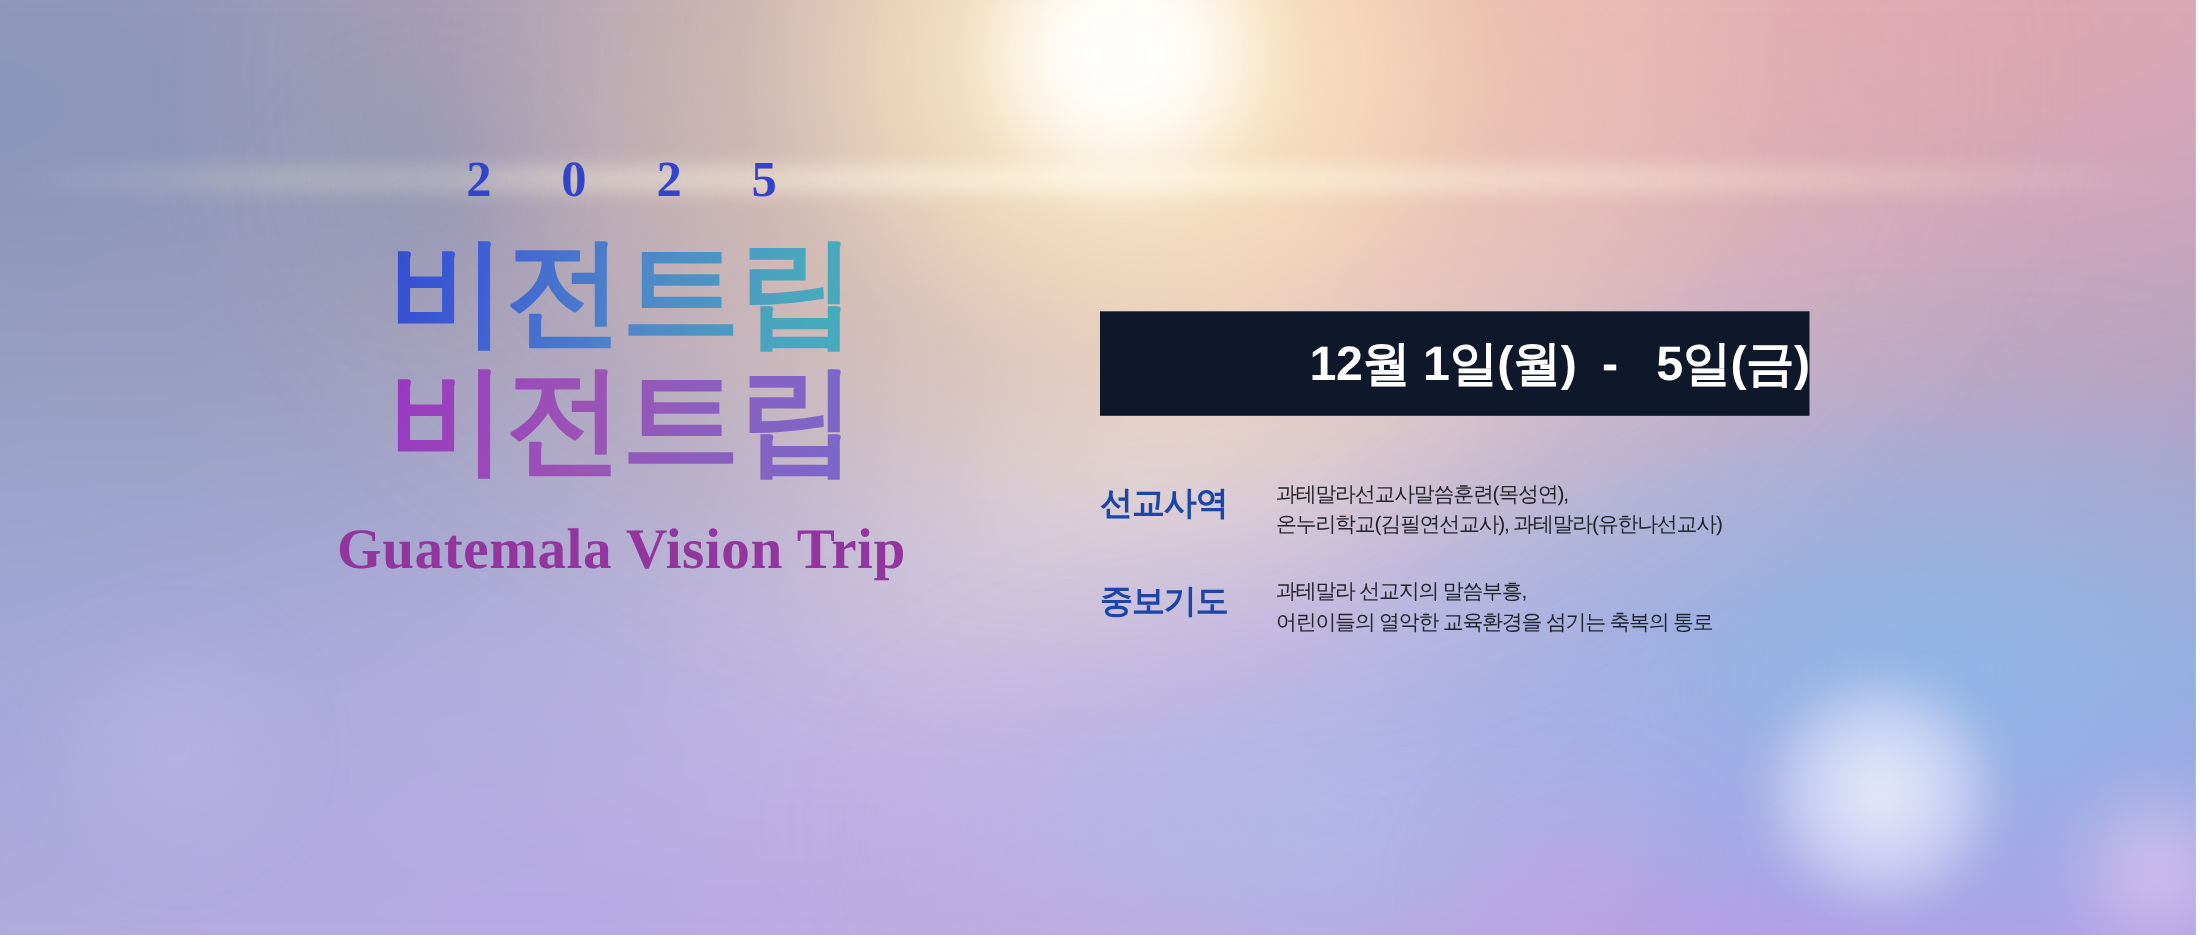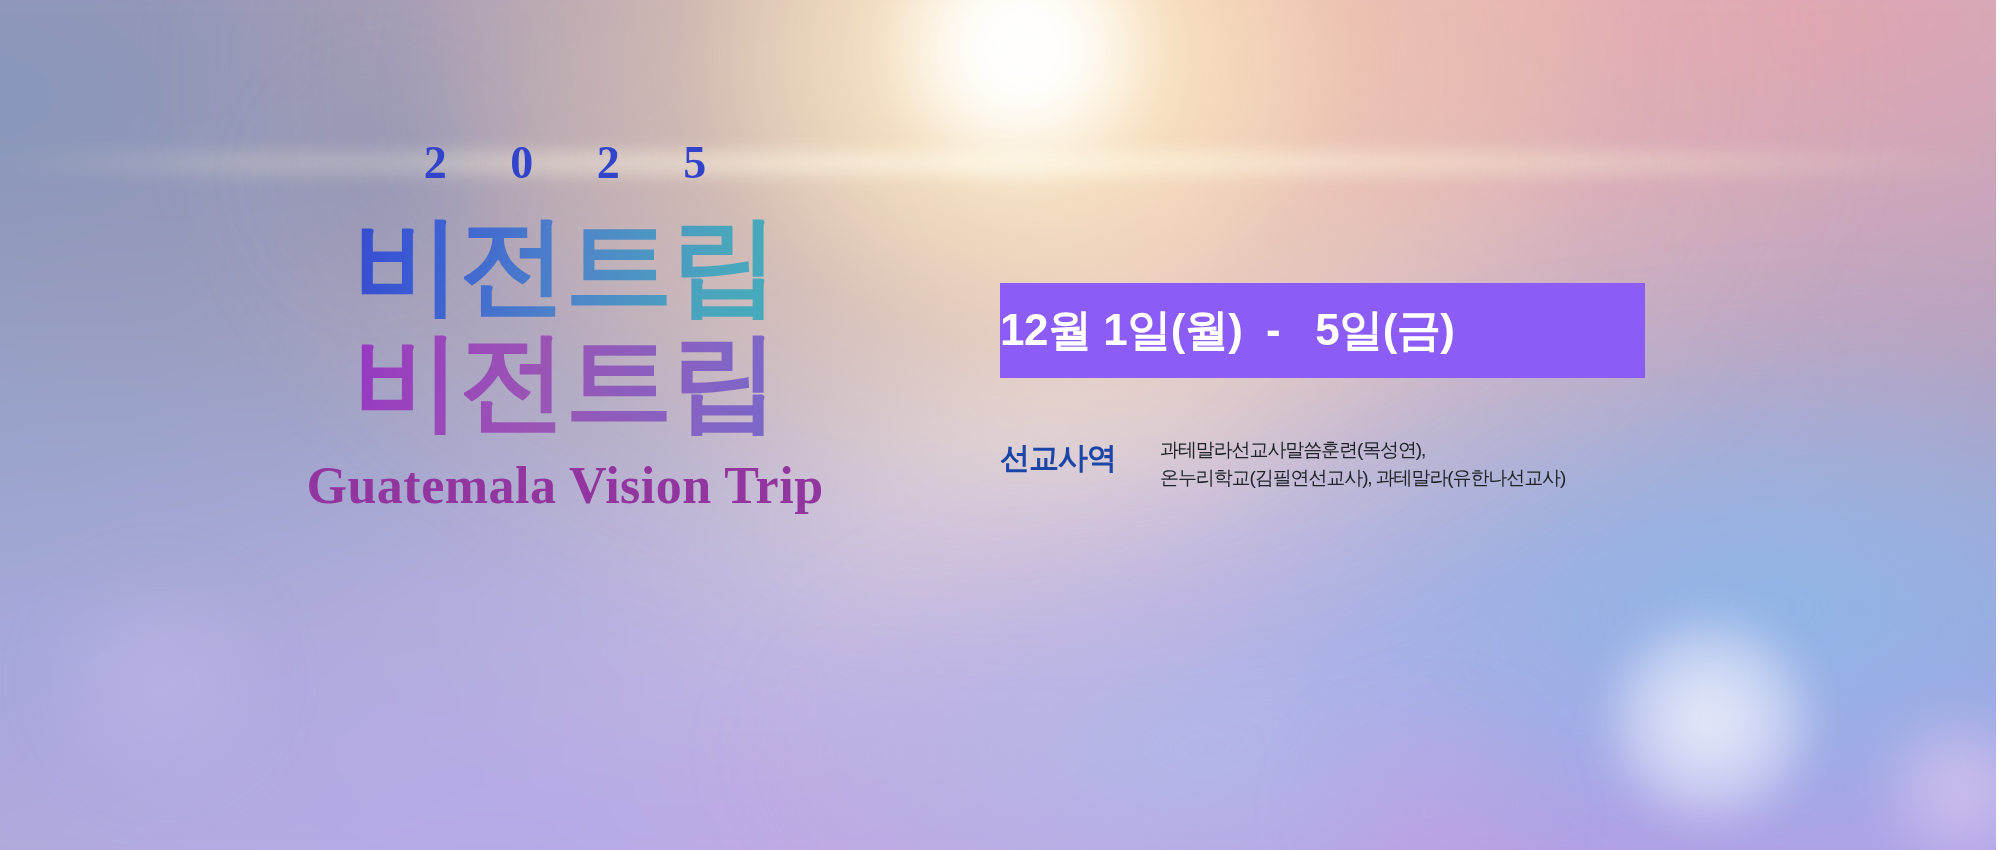--- a/index.html
+++ b/index.html
@@ -141,37 +141,37 @@
     color: transparent;
     -webkit-text-fill-color: transparent;
     margin-top: 2px;
   }
   #subtitle-en {
     font-family: "Liberation Serif", "DejaVu Serif", serif;
     font-weight: bold;
     font-size: 52px;
     letter-spacing: 0.5px;
     color: #93359f;
-    margin-top: 18px;
+    margin-top: 32px;
     line-height: 1.1;
   }
 
   
   #right-block {
     position: absolute;
     left: 1000px;
     top: 283px;
   }
   #date-banner {
     width: 645px;
     height: 95px;
-    background: #8b5cf6;
+    background: #0f172a;
     display: flex;
     align-items: center;
-    justify-content: flex-start;
+    justify-content: flex-end;
   }
   #date-text {
     color: #ffffff;
     font-size: 44px;
     font-weight: bold;
     letter-spacing: -0.5px;
     white-space: pre;
   }
 
   #info-list {
@@ -235,18 +235,25 @@
       <div id="info-list">
 
         <div class="info-row">
           <div class="info-label">선교사역</div>
           <div class="info-lines">
             <div>과테말라선교사말씀훈련(목성연),</div>
             <div>온누리학교(김필연선교사), 과테말라(유한나선교사)</div>
           </div>
         </div>
 
+        <div class="info-row">
+          <div class="info-label">중보기도</div>
+          <div class="info-lines">
+            <div>과테말라 선교지의 말씀부흥,</div>
+            <div>어린이들의 열악한 교육환경을 섬기는 축복의 통로</div>
+          </div>
+        </div>
 
       </div>
     </div>
 
   </div>
 </div>
 
 </body></html>

